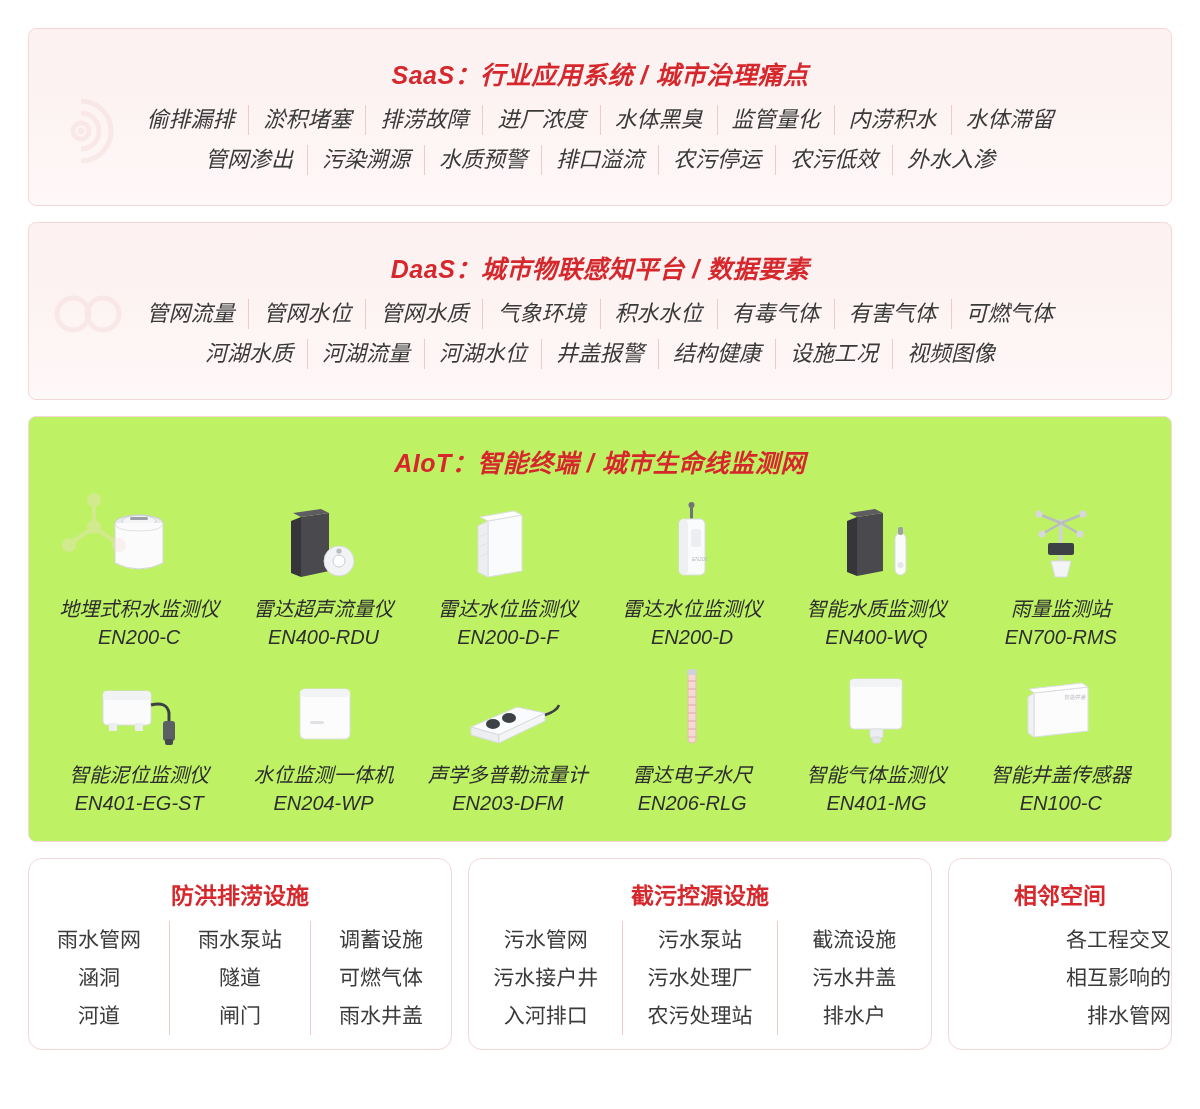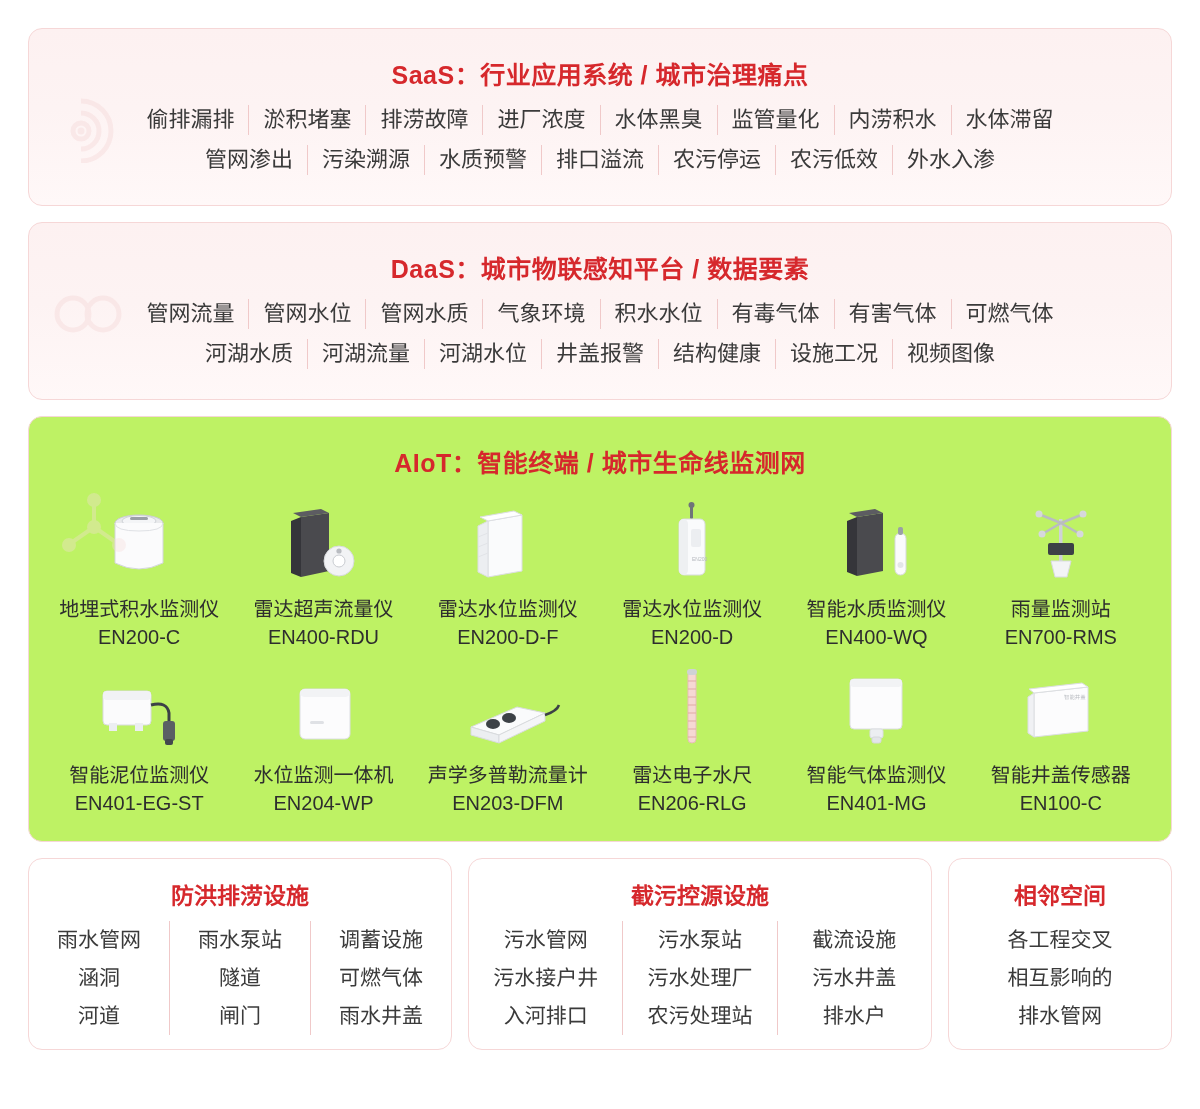--- a/index.html
+++ b/index.html
@@ -21,24 +21,25 @@
     padding: 0;
     box-sizing: border-box;
     position: relative;
   }
 
   
   .card {
     position: relative;
     margin: 0 28px 16px 28px;
     border: 1px solid #f6d7d7;
-    border-radius: 14px;
+    border-radius: 8px;
     background: #ffffff;
     box-sizing: border-box;
     overflow: hidden;
+    font-style: italic;
   }
   .card-title {
     text-align: center;
     font-size: 25px;
     font-weight: bold;
     color: #d6282c;
     letter-spacing: 0.5px;
   }
   .card-title .t-label { color: #d6282c; }
 
@@ -171,21 +172,21 @@
   .bcol + .bcol { border-left: 1px solid #f0c9c9; }
   .bcell {
     font-size: 21px;
     color: #3a3a3a;
     line-height: 38px;
     white-space: nowrap;
   }
   .adj-lines {
     display: flex;
     flex-direction: column;
-    align-items: center;
+    align-items: flex-end;
   }
   .adj-lines .bcell { line-height: 38px; }
 </style>
 </head>
 <body>
 
 <div class="page">
 
   <section class="card" id="saas-card">
     <span class="wm">

